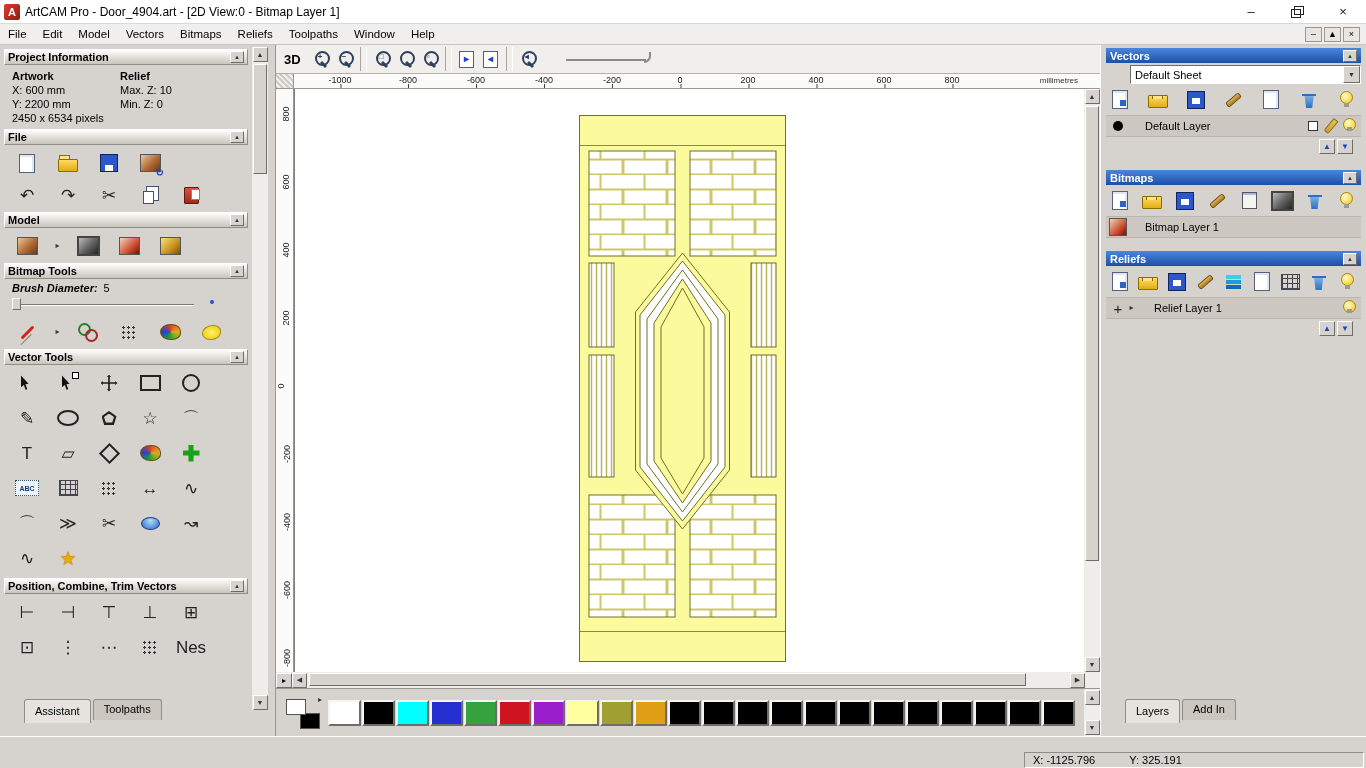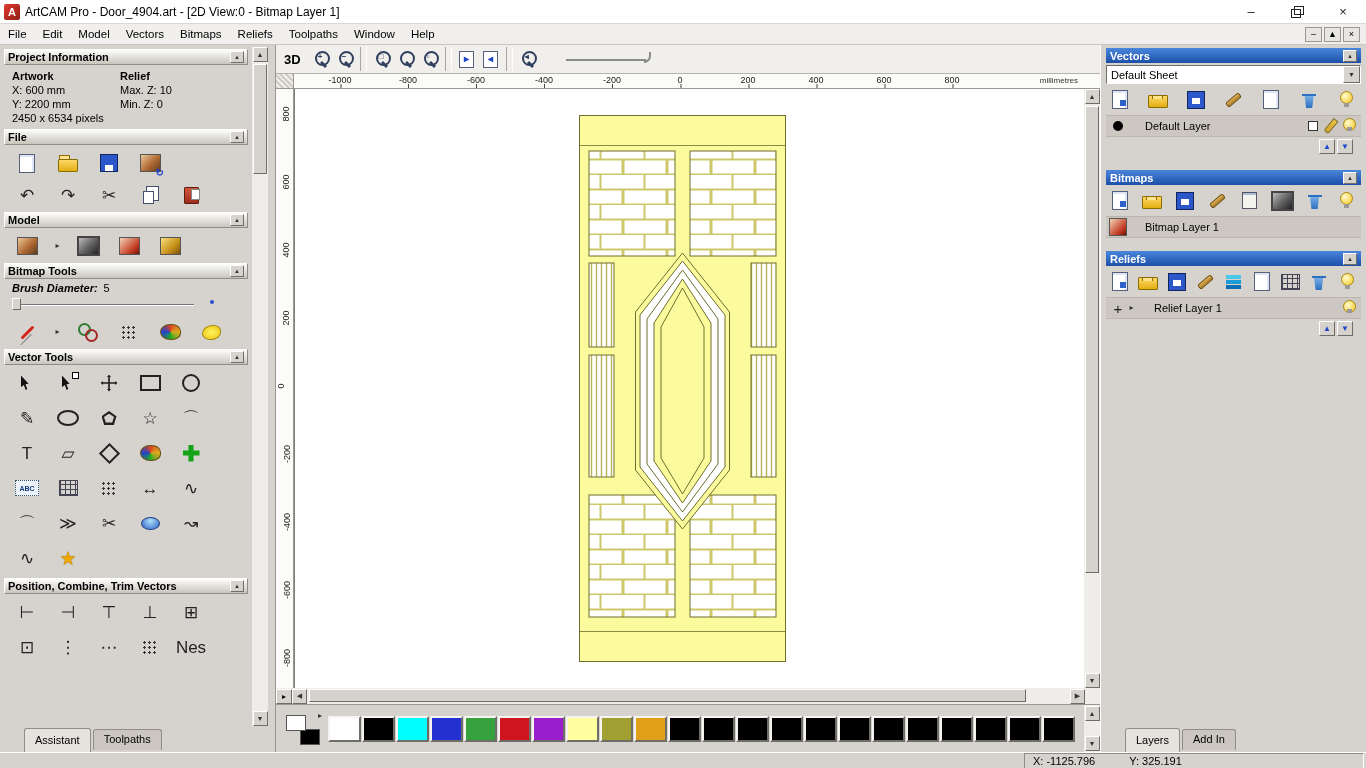--- a/index.html
+++ b/index.html
@@ -36,21 +36,21 @@
   .tools { display:flex; align-items:center; padding-left:8px; margin-bottom:2px; }
   .tools .icn { margin-right:11px; }
   .vrow { margin-bottom:5px; }
   .brush-line { padding-left:8px; margin-top:2px; }
   .bd-label { font-weight:bold; font-style:italic; margin-right:6px; }
   .slider { position:relative; height:14px; margin:3px 10px 6px 6px; }
   .slider .track { position:absolute; left:4px; right:46px; top:7px; height:1px; background:#777; box-shadow:0 1px 0 #fff; }
   .slider .handle { position:absolute; left:2px; top:1px; width:9px; height:12px; background:#d6d3ce; border:1px solid; border-color:#fff #6f6d68 #6f6d68 #fff; }
   .slider .dot { position:absolute; right:26px; top:3px; width:4px; height:4px; background:#2b4fd0; border-radius:50%; }
 
-  .panel-tabs { position:absolute; left:4px; bottom:0; height:25px; display:flex; align-items:center;padding-left:20px; }
+  .panel-tabs { position:absolute; left:4px; bottom:12px; height:25px; display:flex; align-items:flex-start;padding-left:20px; }
   .tab { height:21px; padding:3px 10px 0; background:#cbc7c0; border:1px solid #8f8d88; border-bottom:none; border-radius:3px 3px 0 0; margin-right:2px; }
   .tab.active { height:24px; background:#e6e3de; padding-top:5px; }
 
   
   .icn { position:relative; width:30px; height:30px; display:inline-flex; align-items:center; justify-content:center; flex:0 0 auto; }
   .icn .g { font-style:normal; font-size:14px; line-height:1; color:#222; }
   .k-glyph .g { font-size:15px; }
   .tools .k-glyph .g { font-size:17px; }
   .k-flyout { width:9px !important; }
   .k-flyout .g { font-size:8px; color:#333; }
@@ -148,36 +148,36 @@
 
   
   #left-scrollbar { position:absolute; left:252px; top:2px; bottom:26px; width:16px; background:#efede9; display:flex; flex-direction:column; align-items:center; }
   #left-scrollbar .sb-thumb-v { height:110px; }
 
   
   #right-panel { width:266px; flex:0 0 266px; background:#d6d3ce; border-left:1px solid #fff; position:relative; }
   .rp-inner { padding:3px 5px 0 5px; }
   .blue-hdr { height:15px; background:linear-gradient(180deg,#4a86dc,#1c4fa8); color:#fff; font-weight:bold; display:flex; align-items:center; padding:0 4px; margin-bottom:2px; }
   .blue-hdr .hdr-btn { color:#333; }
-  .combo { height:19px; background:#fff; border:1px solid; border-color:#6f6d68 #fff #fff #6f6d68; display:flex; align-items:center; margin-bottom:3px; }
+  .combo { height:19px; background:#fff; border:1px solid; border-color:#6f6d68 #fff #fff #6f6d68; display:flex; align-items:center; margin-bottom:3px;margin-left:24px; }
   .combo-text { flex:1 1 auto; padding-left:4px; }
   .combo-btn { width:17px; height:17px; background:#d6d3ce; border:1px solid; border-color:#fff #6f6d68 #6f6d68 #fff; font-size:7px; display:flex; align-items:center; justify-content:center; color:#333; }
   .tb { display:flex; justify-content:space-between; padding:0 2px; margin:4px 0; }
   .tb .icn { width:24px; height:23px; }
   .layer-row { height:22px; background:#ccc8c1; border-top:1px solid #bab6af; border-bottom:1px solid #bab6af; display:flex; align-items:center; padding:0 3px; }
   .layer-row .icn { width:18px; height:18px; }
   .layer-label { margin-left:18px; flex:1 1 auto; }
   .layer-icons { display:flex; }
   .updown { height:20px; display:flex; justify-content:flex-end; gap:2px; padding:2px 8px 0 0; }
   .ud-btn { width:16px; height:15px; background:#d6d3ce; border:1px solid; border-color:#fff #6f6d68 #6f6d68 #fff; color:#1d46c8; font-size:8px; display:flex; align-items:center; justify-content:center; }
   .sec-gap { height:13px; }
   .right-tabs { left:4px; }
 
   
-  #statusbar { height:16px; flex:0 0 auto; background:#d6d3ce; border-top:1px solid #fff; display:flex; align-items:flex-start; }
+  #statusbar { height:32px; flex:0 0 auto; background:#d6d3ce; border-top:1px solid #fff; display:flex; align-items:flex-end; }
   .status-cell { margin-left:auto; width:340px; height:16px; margin-right:2px; border:1px solid; border-color:#8f8d88 #fff #fff #8f8d88; display:flex; align-items:center; padding-left:8px; gap:34px; }
 </style>
 </head>
 <body>
 
 <div id="app">
 
   <div id="titlebar">
     <span class="app-icon">A</span>
     <span id="title-text">ArtCAM Pro - Door_4904.art - [2D View:0 - Bitmap Layer 1]</span>

